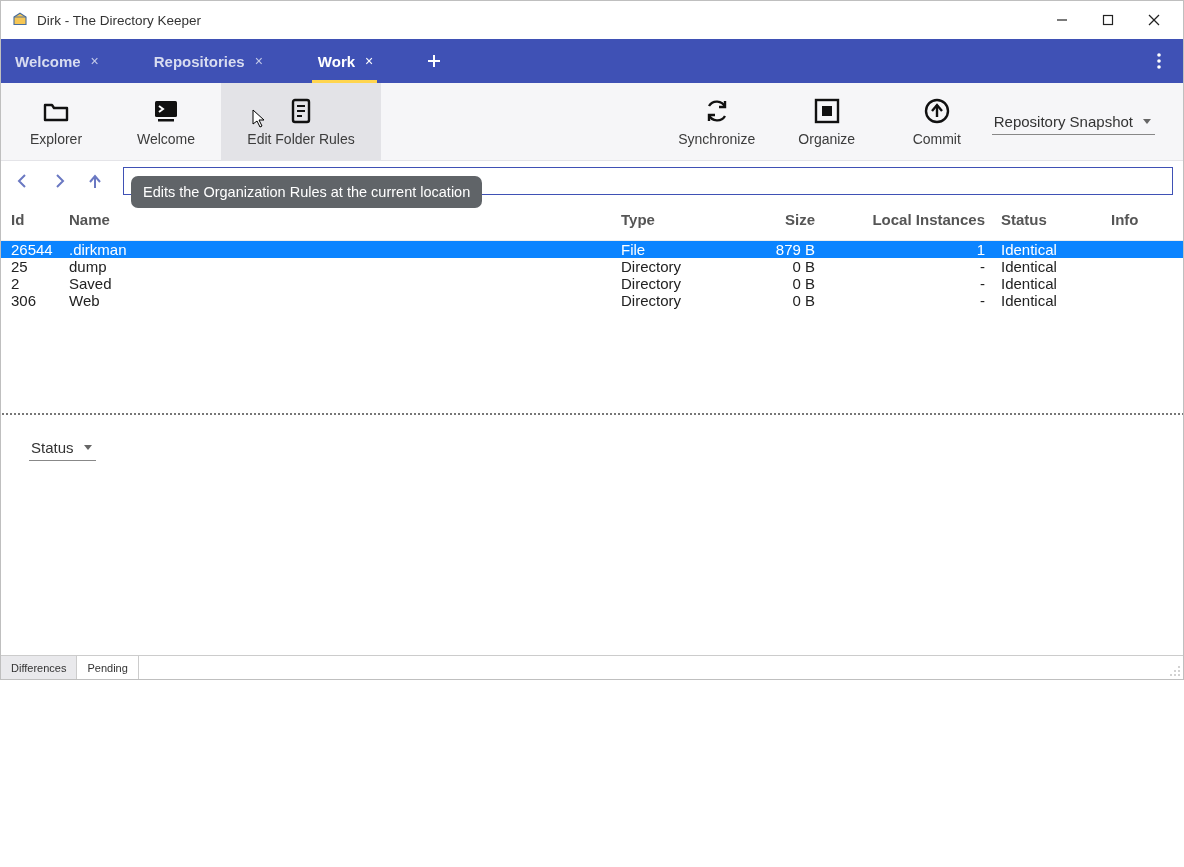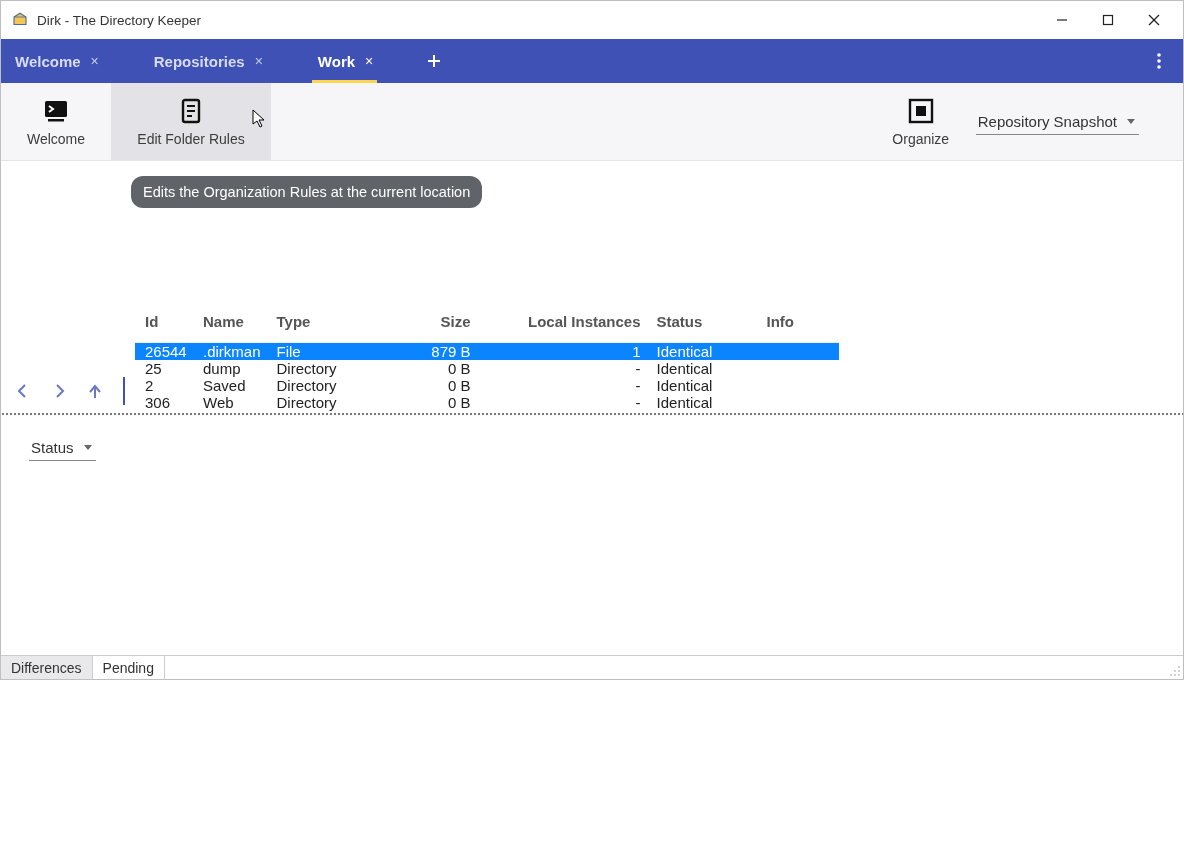--- a/index.html
+++ b/index.html
@@ -28,32 +28,32 @@
   .kebab svg { width: 18px; height: 18px; }
 
   
   .toolbar { height: 78px; background: #f6f6f8; border-bottom: 1px solid #e4e4e8; display: flex; align-items: stretch; }
   .toolbtn { width: 110px; display: flex; flex-direction: column; align-items: center; justify-content: center; gap: 6px; cursor: default; }
   .toolbtn.wide { width: 160px; }
   .toolbtn .lbl { font-size: 14px; color: #3c3c3c; }
   .toolbtn.hover { background: #e3e3e7; }
   .toolbar .spacer { flex: 1; }
   .toolbar .icon { width: 28px; height: 28px; }
-  .snapshot { display: flex; align-items: center; padding: 0 44px 0 0; }
+  .snapshot { display: flex; align-items: center; padding: 0 28px 0 0; }
   .snapshot .inner { display: flex; align-items: center; gap: 8px; border-bottom: 1px solid #888; padding: 4px 2px; font-size: 15px; color: #333; }
   .snapshot svg { width: 12px; height: 12px; }
 
   
   .navrow { height: 40px; display: flex; align-items: center; padding: 0 10px 0 6px; gap: 4px; }
   .navbtn { width: 32px; height: 32px; display: flex; align-items: center; justify-content: center; }
   .navbtn svg { width: 16px; height: 16px; stroke: #6a78c2; }
   .pathbox { flex: 1; height: 28px; border: 1px solid #3f51b5; background: #fff; margin-left: 8px; }
 
   
-  .tooltip { position: absolute; left: 130px; top: 175px; background: #606468; color: #fff; padding: 8px 12px; font-size: 14.5px; border-radius: 12px; z-index: 50; }
+  .tooltip { position: absolute; left: 130px; top: 175px; background: #606468; color: #fff; padding: 8px 12px; font-size: 14.5px; border-radius: 7px; z-index: 50; }
 
   
   .cursor-overlay { position: absolute; left: 251px; top: 108px; z-index: 60; pointer-events: none; }
   .cursor-overlay svg { width: 16px; height: 20px; }
 
   
   .tablewrap { flex: 0 0 auto; }
   table.filelist { width: 100%; border-collapse: collapse; }
   table.filelist th { text-align: left; font-weight: 600; color: #555; font-size: 15px; padding: 10px 8px 12px 8px; border-bottom: 1px solid #eee; background: #fff; }
   table.filelist th.r, table.filelist td.r { text-align: right; }
@@ -74,26 +74,26 @@
   .splitter { height: 4px; background-image: radial-gradient(#777 1px, transparent 1px); background-size: 4px 4px; background-position: 0 1px; }
 
   
   .lowpanel { height: 240px; background: #fff; display: flex; flex-direction: column; }
   .status-dd { margin: 22px 0 0 28px; display: inline-flex; align-items: center; gap: 8px; border-bottom: 1px solid #888; padding: 2px 2px 4px 2px; width: fit-content; font-size: 15px; color: #333; }
   .status-dd svg { width: 12px; height: 12px; }
   .lowpanel .fill { flex: 1; }
 
   
   .bottomtabs { height: 24px; border-top: 1px solid #ccc; background: #fff; display: flex; align-items: stretch; position: relative; }
-  .btab { padding: 2px 10px; font-size: 14px; border-right: 1px solid #ccc; display: flex; align-items: center; color: #333; }
+  .btab { padding: 2px 10px; font-size: 11px; border-right: 1px solid #ccc; display: flex; align-items: center; color: #333; }
   .btab.active { background: #e9e9ec; border-top: 1px solid #ccc; margin-top: -1px; }
   .resize-grip { position: absolute; right: 2px; bottom: 2px; width: 14px; height: 14px; opacity: .35; }
 
   
-  .upper { flex: 1; display: flex; flex-direction: row; min-height: 0; align-items: flex-end; }
+  .upper { flex: 1; display: flex; flex-direction: column; min-height: 0; }
 </style>
 </head>
 <body>
 
 <div class="window">
 
   <div class="titlebar">
     <span class="app-icon">
       <svg viewBox="0 0 24 24">
           <path d="M4 8 L12 3 L20 8 L20 18 L4 18 Z" fill="#f6c654" stroke="#4a6e9c" stroke-width="1.5"></path>
@@ -146,20 +146,28 @@
           <circle cx="9" cy="9" r="1.8" fill="#fff"></circle>
           <circle cx="9" cy="15" r="1.8" fill="#fff"></circle>
         </svg>
     </div>
   </div>
 
   <div class="toolbar">
     <div class="toolbtn">
       <span class="icon">
         <svg viewBox="0 0 28 28">
+            <path d="M3 8 h7 l2 3 h13 v12 H3 Z" fill="none" stroke="#111" stroke-width="2.4" stroke-linejoin="round"></path>
+          </svg>
+      </span>
+      <span class="lbl">Explorer</span>
+    </div>
+    <div class="toolbtn">
+      <span class="icon">
+        <svg viewBox="0 0 28 28">
             <rect x="3" y="4" width="22" height="16" rx="1.5" fill="#111"></rect>
             <polyline points="7,9 11,12 7,15" fill="none" stroke="#fff" stroke-width="2"></polyline>
             <rect x="6" y="22" width="16" height="2.5" fill="#111"></rect>
           </svg>
       </span>
       <span class="lbl">Welcome</span>
     </div>
     <div class="toolbtn wide hover">
       <span class="icon">
         <svg viewBox="0 0 28 28">
@@ -168,25 +176,46 @@
             <line x1="10" y1="14" x2="18" y2="14" stroke="#111" stroke-width="2"></line>
             <line x1="10" y1="19" x2="15" y2="19" stroke="#111" stroke-width="2"></line>
           </svg>
       </span>
       <span class="lbl">Edit Folder Rules</span>
     </div>
     <span class="spacer"></span>
     <div class="toolbtn">
       <span class="icon">
         <svg viewBox="0 0 28 28">
+            <path d="M22 10 A9 9 0 0 0 6 9" fill="none" stroke="#111" stroke-width="2.4"></path>
+            <polyline points="22,4 22,10 16,10" fill="none" stroke="#111" stroke-width="2.4"></polyline>
+            <path d="M6 18 A9 9 0 0 0 22 19" fill="none" stroke="#111" stroke-width="2.4"></path>
+            <polyline points="6,24 6,18 12,18" fill="none" stroke="#111" stroke-width="2.4"></polyline>
+          </svg>
+      </span>
+      <span class="lbl">Synchronize</span>
+    </div>
+    <div class="toolbtn">
+      <span class="icon">
+        <svg viewBox="0 0 28 28">
             <rect x="3" y="3" width="22" height="22" fill="none" stroke="#111" stroke-width="2.4"></rect>
             <rect x="9" y="9" width="10" height="10" fill="#111"></rect>
           </svg>
       </span>
       <span class="lbl">Organize</span>
+    </div>
+    <div class="toolbtn">
+      <span class="icon">
+        <svg viewBox="0 0 28 28">
+            <circle cx="14" cy="14" r="11" fill="none" stroke="#111" stroke-width="2.4"></circle>
+            <polyline points="9,14 14,8 19,14" fill="none" stroke="#111" stroke-width="2.4"></polyline>
+            <line x1="14" y1="8" x2="14" y2="20" stroke="#111" stroke-width="2.4"></line>
+          </svg>
+      </span>
+      <span class="lbl">Commit</span>
     </div>
     <div class="snapshot">
       <div class="inner">
         <span>Repository Snapshot</span>
         <span><svg viewBox="0 0 12 12">
               <polygon points="2,4 10,4 6,9" fill="#666"></polygon>
             </svg></span>
       </div>
     </div>
   </div>

